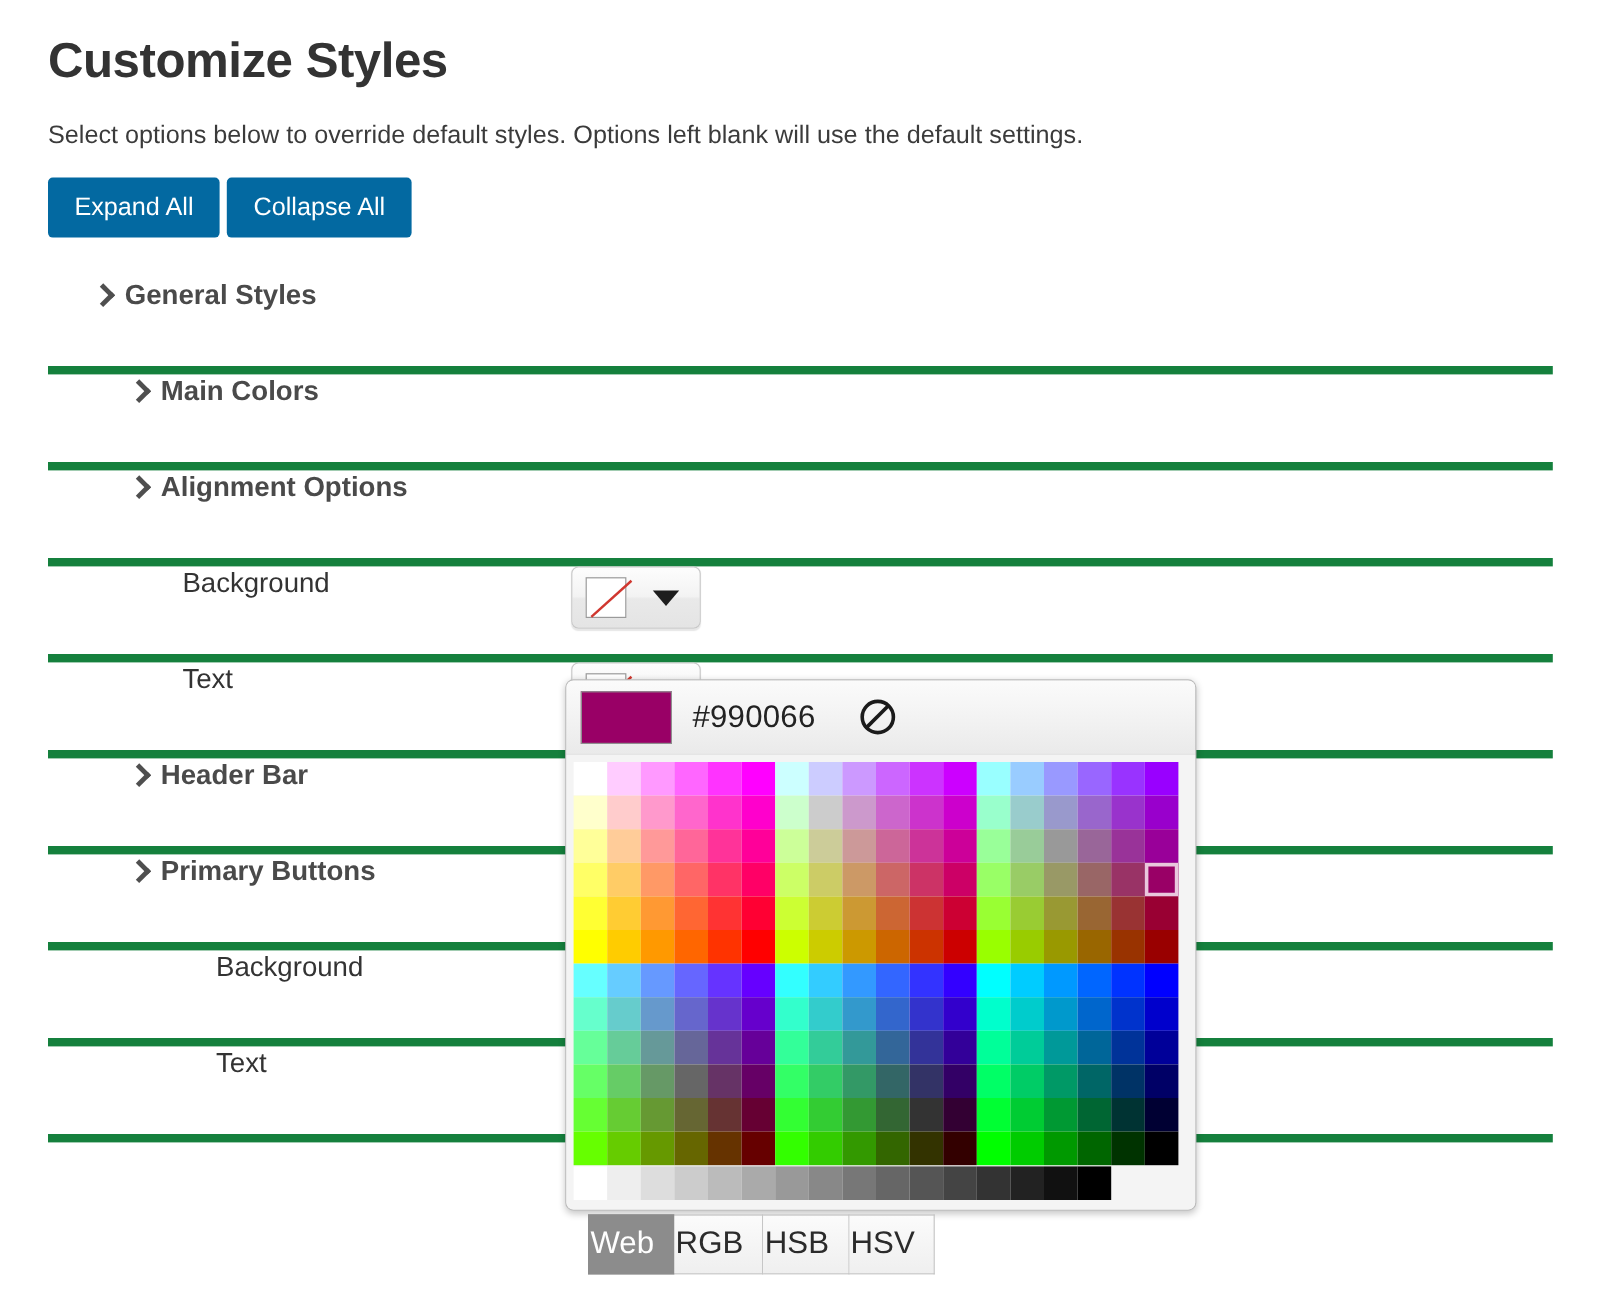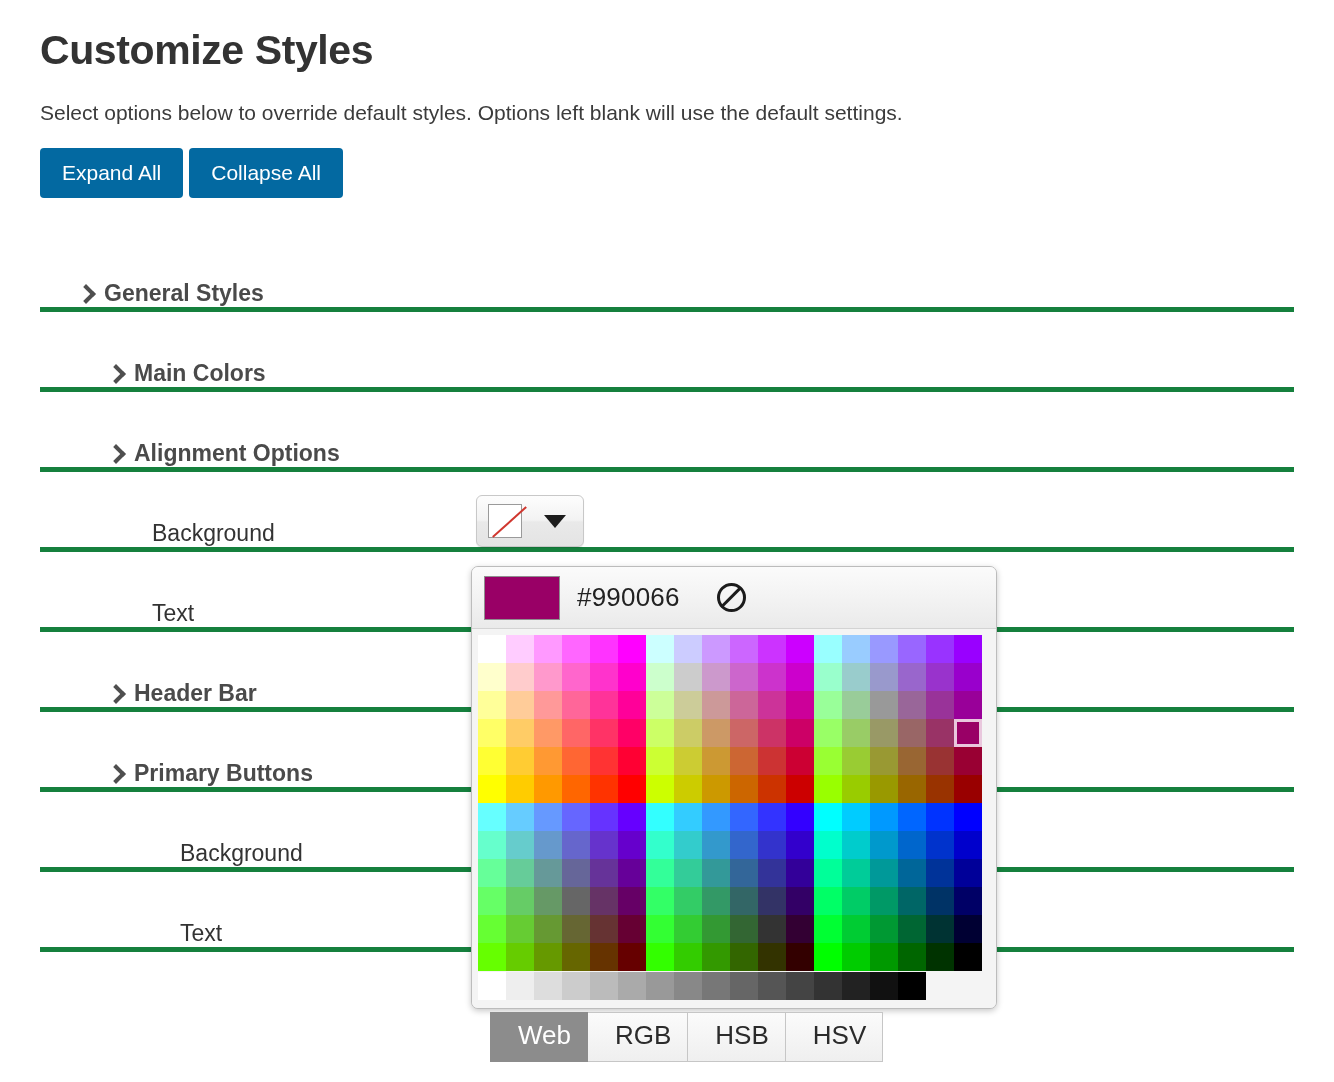--- a/index.html
+++ b/index.html
@@ -46,24 +46,24 @@
     padding: 14px 22px 15px 22px;
     cursor: pointer;
     line-height: 1;
   }
 
   
   .rows { position: relative; }
 
   .row {
     position: relative;
-    border-bottom: 5px solid #15803d;
+    border-bottom: 7px solid #15803d;
     min-height: 80px;
     display: flex;
-    align-items: flex-end;
+    align-items: flex-start;
     box-sizing: border-box;
   }
   .row.first { border-top: none; }
 
   .row-label {
     display: flex;
     align-items: center;
     gap: 12px;
     font-size: 23px;
   }
@@ -218,21 +218,21 @@
   
   .picker-tabs {
     position: absolute;
     left: 490px;
     top: 1012px;
     display: flex;
     z-index: 60;
   }
   .ptab {
     font-size: 26px;
-    padding: 8px 16px 10px 27px;
+    padding: 8px 16px 10px 1px;
     border: 1px solid #c6c6c6;
     border-left: none;
     background: linear-gradient(180deg, #fbfbfb 0%, #efefef 100%);
     color: #2b2b2b;
     cursor: pointer;
     line-height: 1.15;
   }
   .ptab:first-child { border-left: 1px solid #c6c6c6; }
   .ptab.active {
     background: #8c8c8c;

